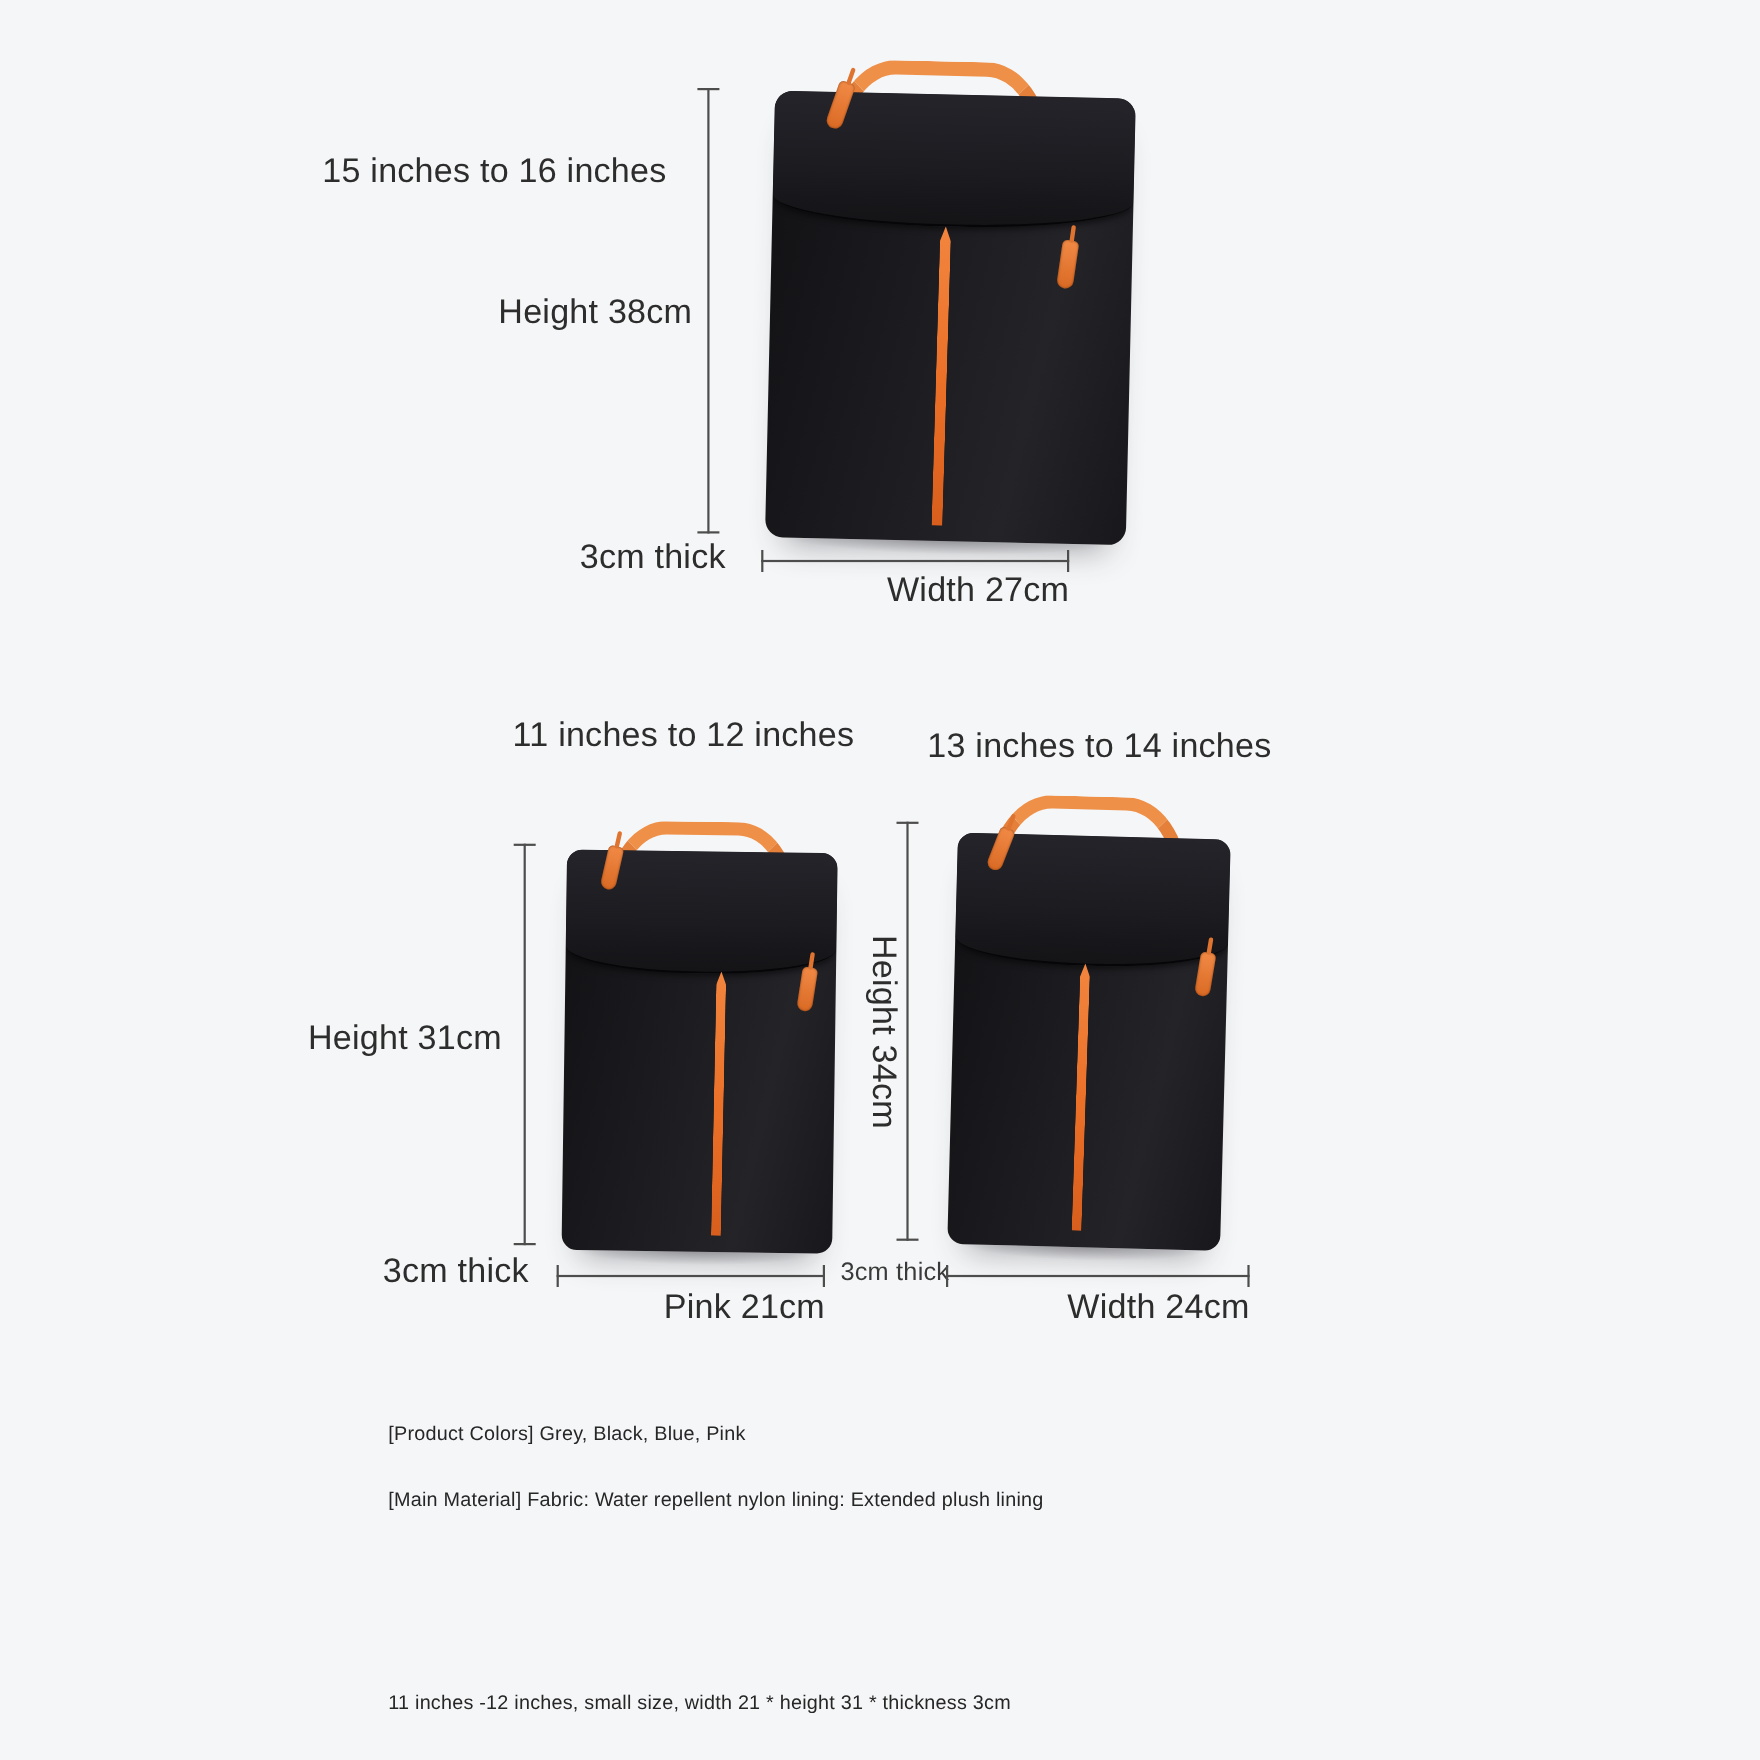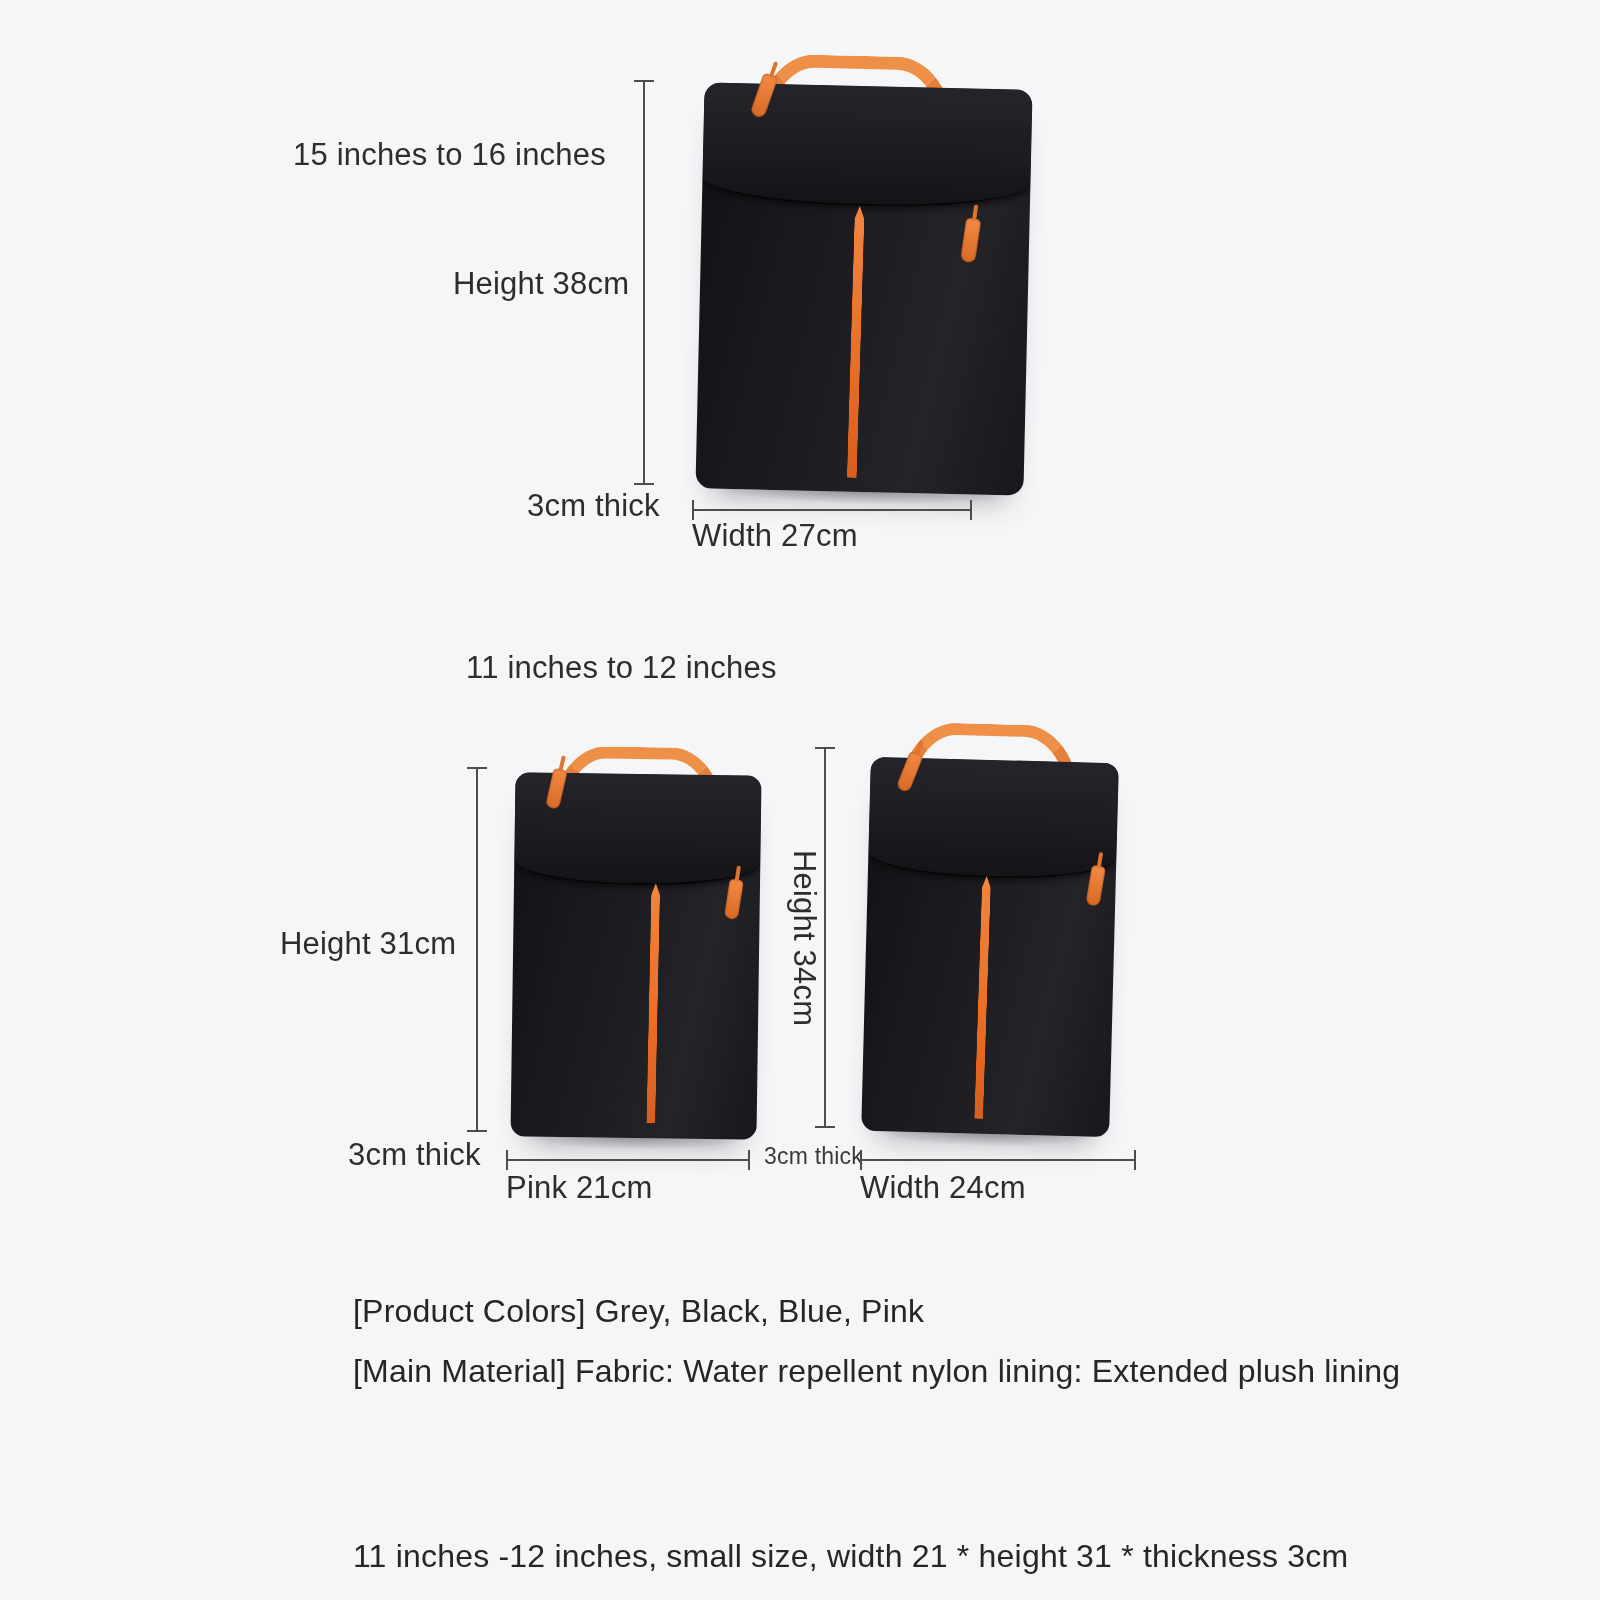--- a/index.html
+++ b/index.html
@@ -10,27 +10,27 @@
     color:#2d2d2d;
     overflow:hidden;
   }
   .canvas{position:absolute;inset:0;margin-top:40px;}
 
   
   .label{
     position:absolute;font-size:31px;line-height:1.15;
     color:#2d2d2d;white-space:nowrap;letter-spacing:.2px;
   }
-  .label.center{text-align:left;}
+  .label.center{text-align:right;}
   .label.small{font-size:23px;color:#3a3a3a;}
   .label.vertical{
     transform:rotate(90deg);transform-origin:0 0;
   }
   .detail-line{
-    position:absolute;left:353px;font-size:32px;color:#262626;
+    position:absolute;left:353px;font-size:18px;color:#262626;
     white-space:nowrap;letter-spacing:.2px;
   }
 
   
   .vline{position:absolute;width:2px;background:#4d4d4d;}
   .vline::before,.vline::after{
     content:"";position:absolute;left:50%;transform:translateX(-50%);
     width:20px;height:2px;background:#4d4d4d;
   }
   .vline::before{top:0;}
@@ -131,20 +131,21 @@
       <div class="zip" style="left:86.5%;top:28.5%;transform:rotate(8deg);width:14px;height:40px;"></div>
     </div>
   </div>
 
   <div class="label" style="left:348px;top:1097px;">3cm thick</div>
 
   <div class="hline" style="left:506px;top:1119px;width:244px;"></div>
 
   <div class="label center" style="left:506px;top:1130px;width:244px;">Pink 21cm</div>
 
+  <div class="label" style="left:843px;top:620px;">13 inches to 14 inches</div>
 
   <div class="vline" style="left:824px;top:707px;height:381px;"></div>
 
   <div class="label vertical" style="left:822px;top:810px;">Height 34cm</div>
 
   <div class="bag" style="left:866px;top:720px;width:248px;height:374px;transform:rotate(1.5deg);">
     <div class="shadow"></div>
     <div class="handle" style="width:156px;height:64px;top:-36px;left:48%;border-width:12px;"></div>
     <div class="zip" style="left:13%;top:-6px;transform:rotate(20deg);width:14px;height:40px;"></div>
     <div class="body" style="border-radius:14px;">

